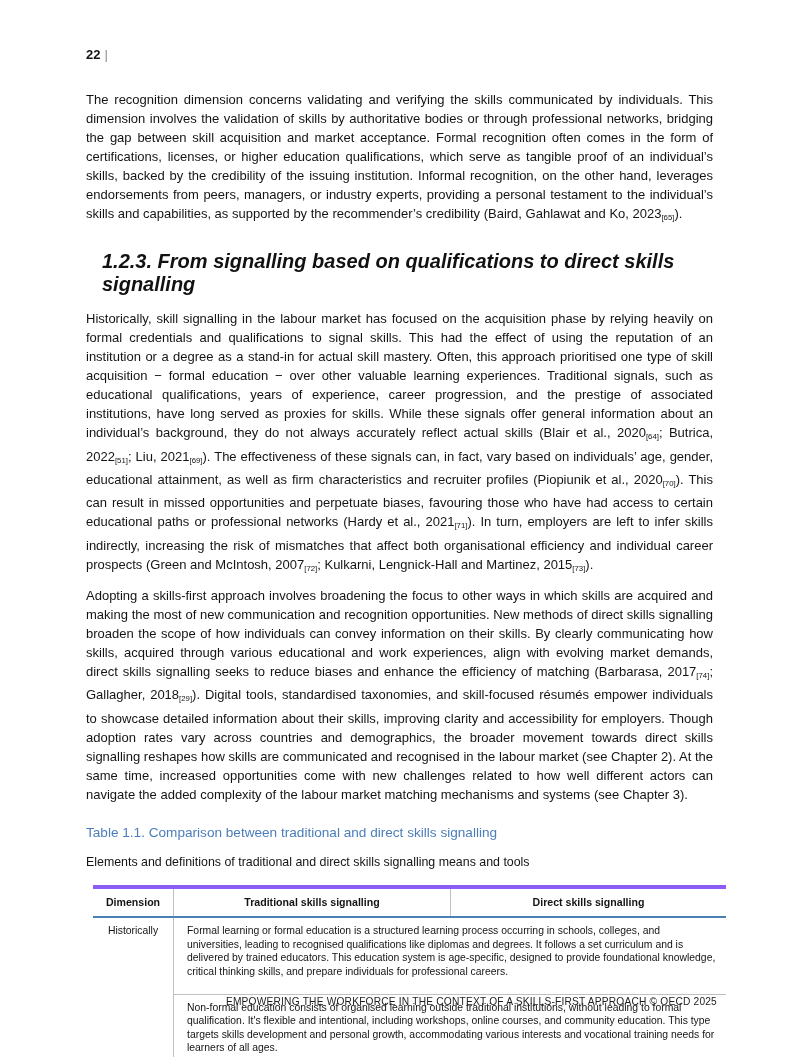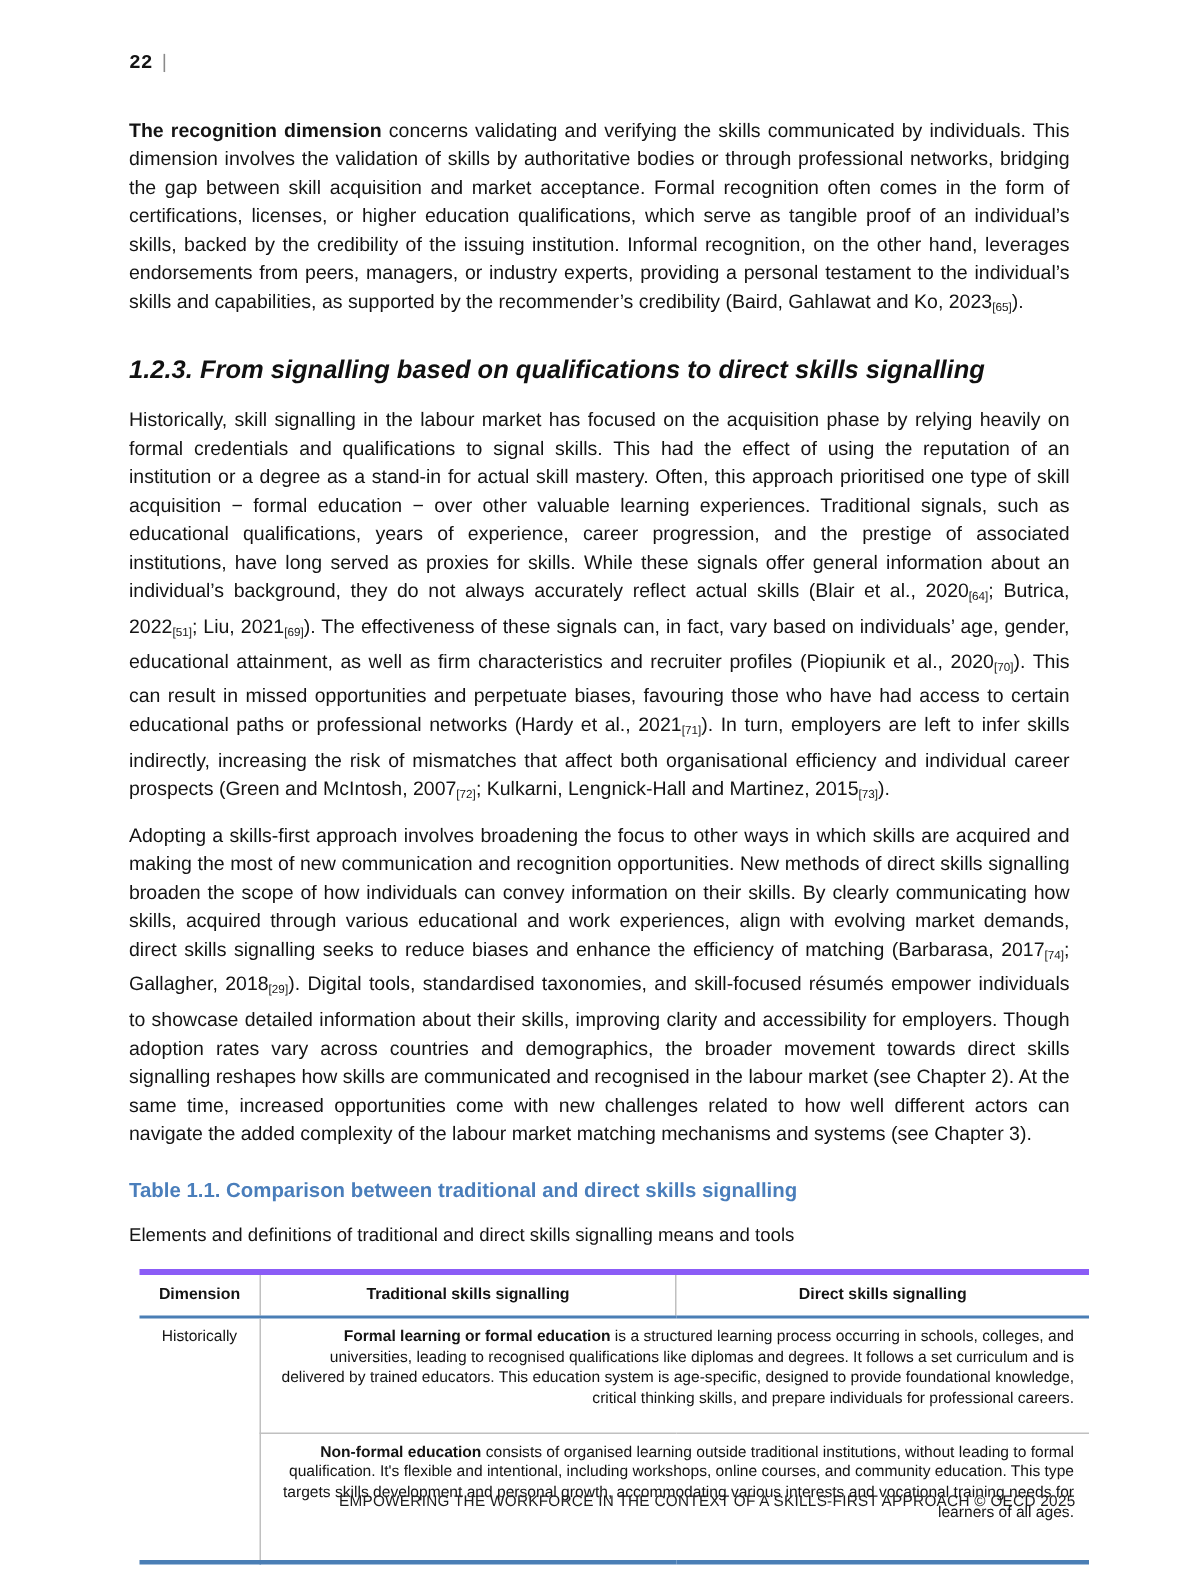--- a/index.html
+++ b/index.html
@@ -12,45 +12,44 @@
     color: #141414;
     overflow: hidden;
   }
   .content {
     position: absolute;
     left: 86px;
     top: 0;
     width: 627px;
   }
   .pageheader {
-    padding-top: 34px;
+    padding-top: 47px;
     font-size: 13px;
     line-height: 16px;
-    font-family: Liberation Mono, monospace;
   }
   .pn { font-weight: bold; }
   .pipe { color: #8a8a8a; margin-left: 4px; font-weight: normal; }
   p.bodypar {
     font-size: 13px;
     line-height: 19px;
     text-align: justify;
     margin: 0 0 8px 0;
   }
   p.first { margin-top: 27px; }
   h2.section {
-    font-size: 17px;
+    font-size: 20px;
     font-weight: bold;
     font-style: italic;
-    margin: 23px 0 13px 0;
+    margin: 23px 0 13px 16px;
     color: #111111;
   }
   h3.tabletitle {
     color: #4a7ebb;
     font-size: 13.6px;
-    font-weight: bold;
+    font-weight: normal;
     margin: 21px 0 0 0;
   }
   p.tablesubtitle {
     font-size: 12.4px;
     margin: 15px 0 16px 0;
     text-align: left;
   }
   table.cmp {
     width: 607px;
     margin-left: 7px;
@@ -73,29 +72,29 @@
   th.c1 { width: 72px; }
   th.c2 { width: 268px; }
   th.c3 { width: 267px; }
   td.dim {
     text-align: center;
     vertical-align: top;
     padding: 6px 3px;
     border-right: 1px solid #c0c0c0;
   }
   td.def {
-    text-align: right;
+    text-align: left;
     vertical-align: top;
     padding: 6px 10px 15px 13px;
   }
   td.def2 {
     border-top: 1px solid #c0c0c0;
     padding-bottom: 24px;
   }
-  .b { font-weight: bold; }
+  .b { font-weight: normal; }
   .sub {
     font-size: 0.6em;
     vertical-align: -0.3em;
   }
   .footer {
     position: absolute;
     top: 996px;
     right: 76px;
     font-size: 10.2px;
     letter-spacing: 0.2px;

